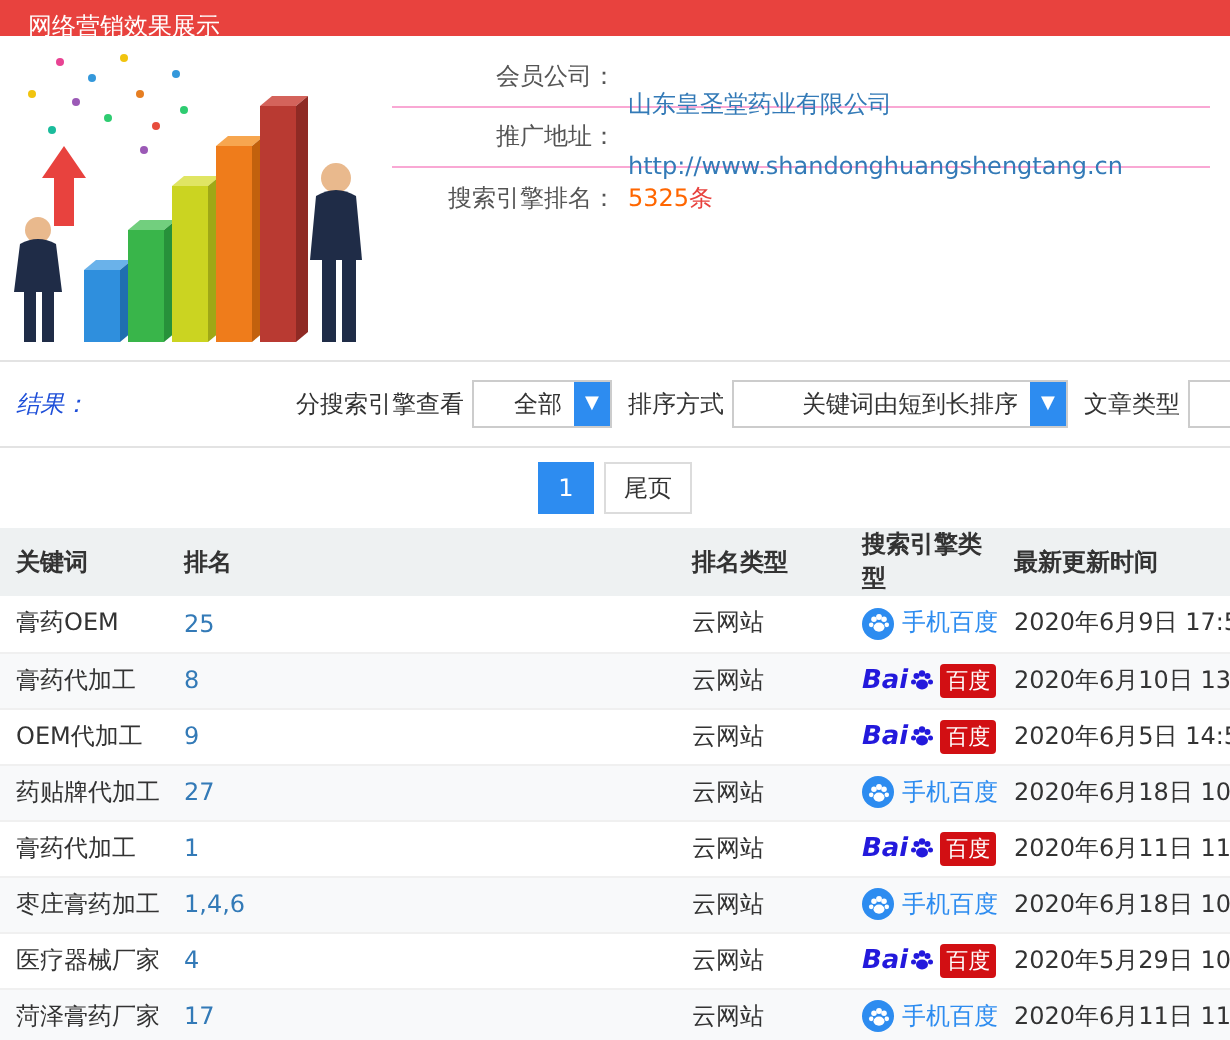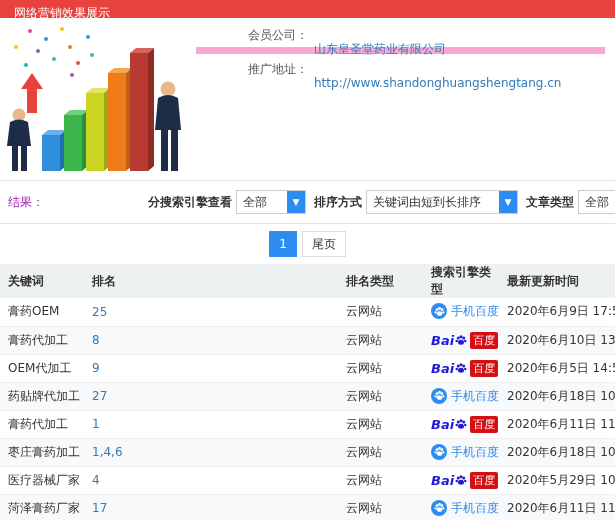--- a/index.html
+++ b/index.html
@@ -6,54 +6,54 @@
   html,body { width:615px; height:520px; overflow:hidden; background:#fff;
     font-family:"DejaVu Sans","Liberation Sans",sans-serif; color:#333; }
 
   .topbar { height:18px; background:#e8423e; color:#fff; font-size:12px;
     line-height:26px; padding-left:14px; }
 
   .hero { display:flex; height:163px; border-bottom:1px solid #e3e3e3; }
   .illustration { width:196px; padding:3px 0 0 2px; flex:none; }
   .info { flex:1; padding:6px 10px 0 0; }
   .info-row { display:flex; align-items:center; height:30px; font-size:12px;
-    border-bottom:7px solid #f9a8d4; }
+    border-bottom:1px solid #f9a8d4; }
   .info-row:last-child { border-bottom:none; }
   .info-label { width:112px; text-align:right; color:#555; flex:none; }
   .info-value { margin-left:6px; color:#333; }
   a.info-value { color:#337ab7; text-decoration:none; cursor:pointer;margin-top:28px; }
   .rank-num { margin-left:6px; color:#ff6600; }
   .rank-unit { color:#e8423e; }
 
   .filterbar { display:flex; align-items:center; height:43px; font-size:12px;
     border-bottom:1px solid #e3e3e3; padding:0 8px; }
-  .result-label { color:#a21caf; flex:none; }
+  .result-label { color:#1d4ed8; flex:none;font-style:italic; }
   .filters { display:flex; align-items:center; margin-left:104px; white-space:nowrap; }
-  .f-label { font-weight:bold; color:#333; margin-right:4px; }
-  .select { display:inline-flex; align-items:center; justify-content:space-between;
+  .f-label { font-weight:normal; color:#333; margin-right:4px; }
+  .select { display:inline-flex; align-items:center; justify-content:flex-end;
     border:1px solid #ccc; background:#fff; height:24px; margin-right:8px; cursor:pointer; }
   .select-value { padding:0 6px; }
   .select-caret { width:18px; height:22px; background:#2d8cf0; color:#fff;
     display:flex; align-items:center; justify-content:center; font-size:9px; flex:none; }
 
   .pagination { height:40px; display:flex; justify-content:center; align-items:center; gap:5px; }
   .page-btn { min-width:28px; height:26px; display:inline-flex; align-items:center;
     justify-content:center; padding:0 9px; border:1px solid #dcdcdc; background:#fff;
     font-size:12px; color:#333; cursor:pointer; }
   .page-btn.current { background:#2d8cf0; border-color:#2d8cf0; color:#fff; }
 
   table { width:615px; border-collapse:collapse; font-size:12px; table-layout:fixed; }
   thead th { background:#eef1f2; height:24px; text-align:left; padding-left:8px;
     color:#333; font-weight:bold; }
   tbody td { height:28px; padding-left:8px; border-bottom:1px solid #f0f0f0;
     overflow:hidden; white-space:nowrap; }
   tbody tr:nth-child(even) { background:#f8f9fa; }
   .rank-link { color:#337ab7; text-decoration:none; cursor:pointer;margin-top:36px; }
 
-  .engine-mobile { display:inline-flex; align-items:flex-start; }
+  .engine-mobile { display:inline-flex; align-items:center; }
   .m-icon { width:16px; height:16px; border-radius:50%; background:#2d8cf0;
     display:inline-flex; align-items:center; justify-content:center; margin-right:4px; flex:none; }
   .m-text { color:#2d8cf0; }
   .engine-baidu { display:inline-flex; align-items:center; }
   .b-bai { color:#2319dc; font-weight:bold; font-style:italic; font-size:13px; }
   .b-du { background:#d20f13; color:#fff; padding:1px 3px; margin-left:2px;
     border-radius:2px; font-size:11px; }
   .paw-white { fill:#fff; }
   .paw-blue { fill:#2319dc; margin:0 1px; }
 </style>
@@ -115,33 +115,38 @@
   </div>
   <div class="info">
     <div class="info-row">
       <span class="info-label">会员公司：</span>
       <a class="info-value">山东皇圣堂药业有限公司</a>
     </div>
     <div class="info-row">
       <span class="info-label">推广地址：</span>
       <a class="info-value">http://www.shandonghuangshengtang.cn</a>
     </div>
+    <div class="info-row">
+      <span class="info-label">搜索引擎排名：</span>
+      <span class="rank-num">5325</span>
+      <span class="rank-unit">条</span>
+    </div>
   </div>
 </div>
 
 <div class="filterbar">
   <span class="result-label">结果：</span>
   <div class="filters">
     <span class="f-label">分搜索引擎查看</span>
     <div class="select" style="width:70px">
       <span class="select-value">全部</span>
       <span class="select-caret">▼</span>
     </div>
     <span class="f-label">排序方式</span>
-    <div class="select" style="width:152px">
+    <div class="select" style="width:168px">
       <span class="select-value">关键词由短到长排序</span>
       <span class="select-caret">▼</span>
     </div>
     <span class="f-label">文章类型</span>
     <div class="select" style="width:64px">
       <span class="select-value">全部</span>
 
     </div>
 
   </div>

